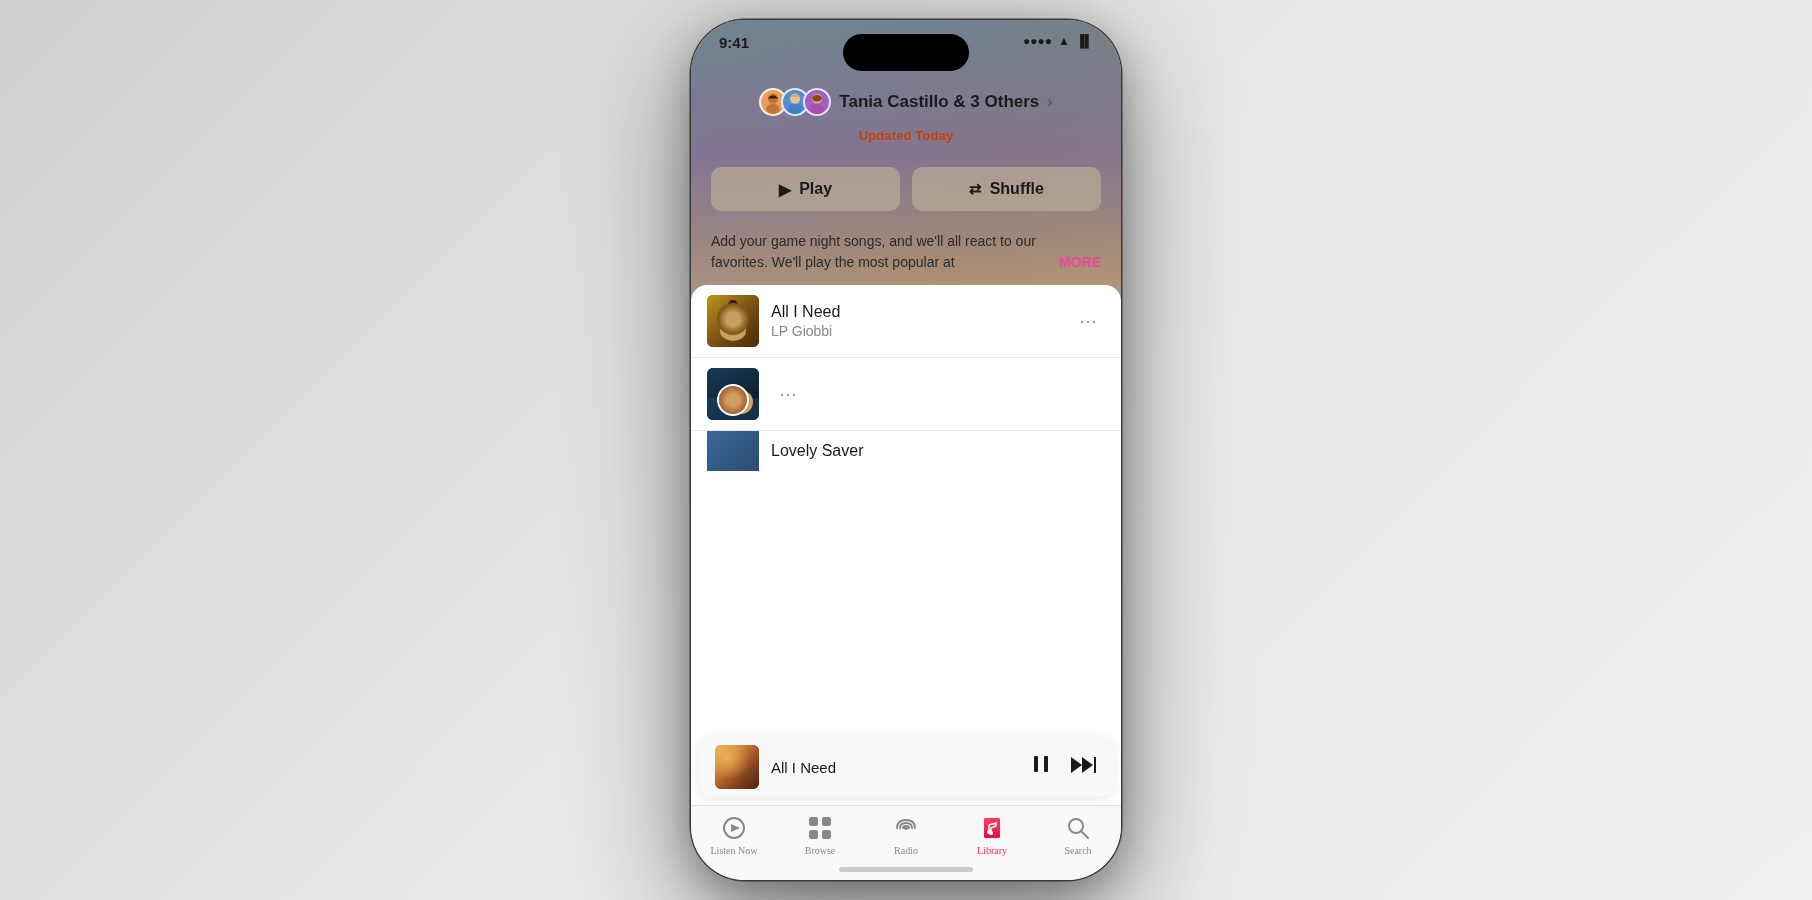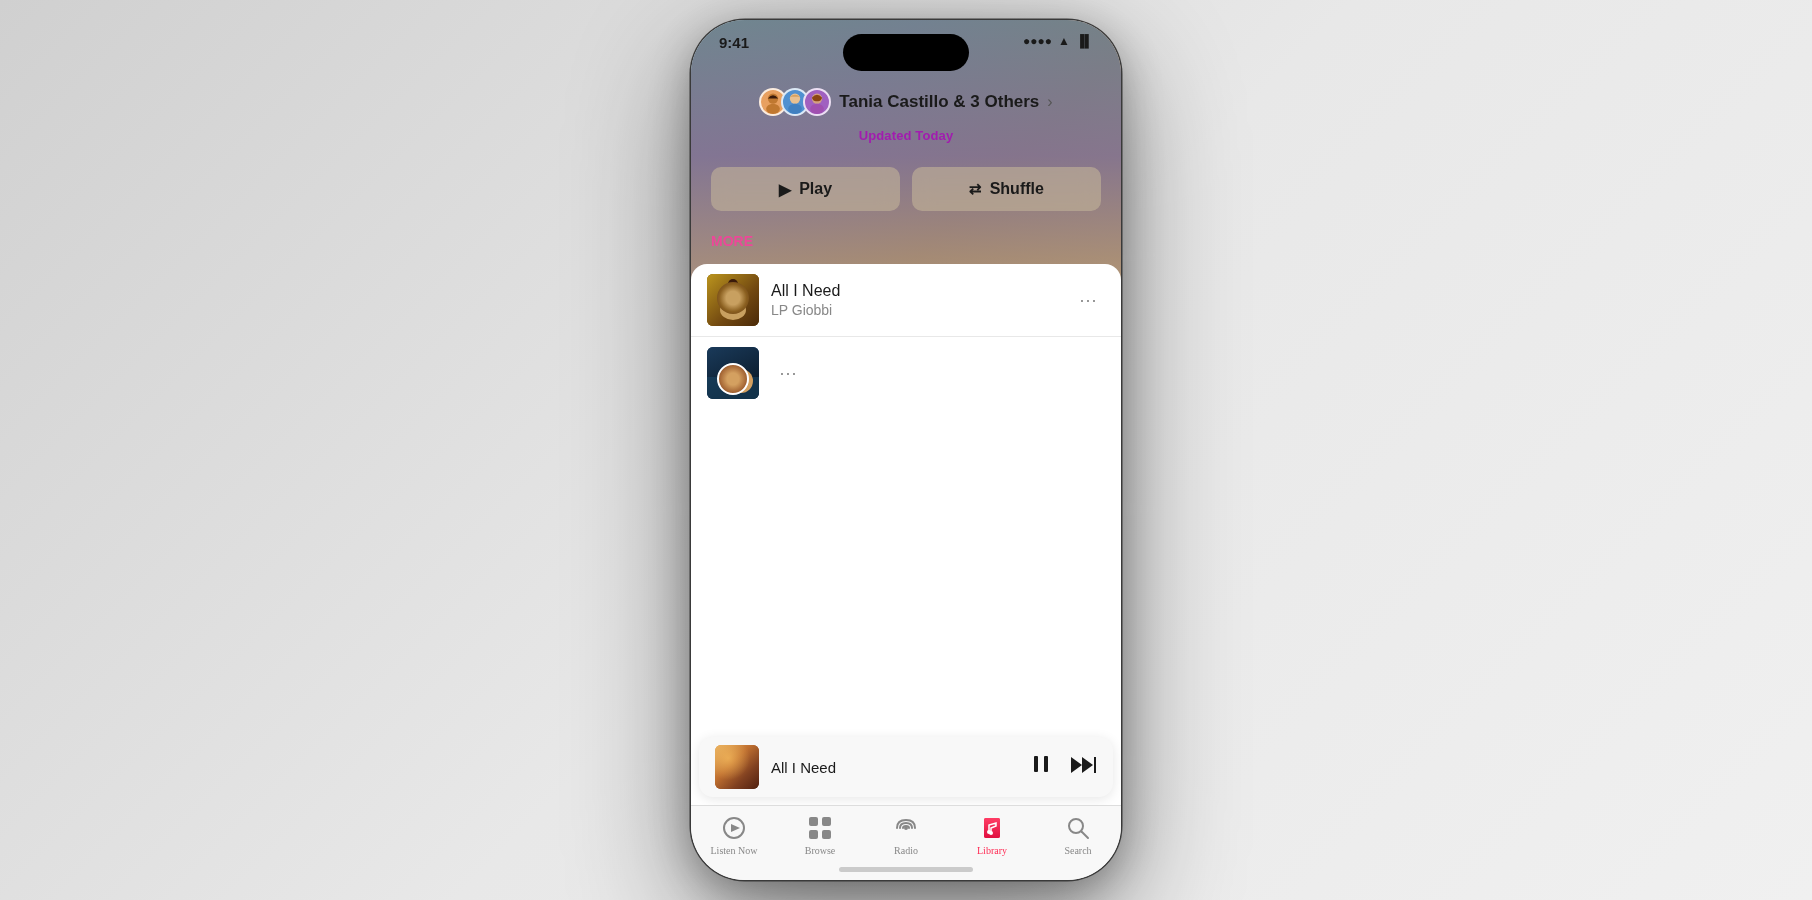--- a/index.html
+++ b/index.html
@@ -155,21 +155,21 @@
     }
 
     .chevron-right {
       color: #555;
       font-size: 16px;
     }
 
     .updated-text {
       font-size: 13px;
       font-weight: 600;
-      color: #a21caf;
+      color: #c2410c;
       letter-spacing: 0.01em;
     }
 
     
     .action-buttons {
       display: flex;
       gap: 12px;
       padding: 8px 20px 16px;
     }
 
@@ -530,20 +530,21 @@
             <span>▶</span>
             <span>Play</span>
           </button>
           <button class="action-btn">
             <span style="font-size:15px;">⇄</span>
             <span>Shuffle</span>
           </button>
         </div>
 
         <div class="description">
+          <span class="description-text">Add your game night songs, and we'll all react to our favorites. We'll play the most popular at</span>
           <span class="more-btn">MORE</span>
         </div>
 
         <div class="songs-list">
 
           <div class="song-item">
             <div class="song-artwork art-1">
               <svg viewBox="0 0 52 52" width="52" height="52">
                 <rect width="52" height="52" fill="#8B6914"></rect>
                 <rect width="52" height="52" fill="url(#g1)" opacity="0.8"></rect>
@@ -584,20 +585,36 @@
                 <rect x="0" y="30" width="52" height="22" fill="#1a4a6a" opacity="0.5"></rect>
 
                 <circle cx="34" cy="34" r="12" fill="#d4a060"></circle>
                 <circle cx="34" cy="28" r="7" fill="#c09050"></circle>
                 <path d="M27 40 Q34 35 41 40" fill="#d4a060"></path>
               </svg>
             </div>
             <span class="song-more">···</span>
           </div>
 
+          <div class="song-item-partial">
+            <div class="song-artwork art-3" style="position:relative;overflow:hidden;flex-shrink:0;width:52px;height:52px;border-radius:6px;">
+              <svg viewBox="0 0 52 52" width="52" height="52">
+                <defs>
+                  <linearGradient id="g3" x1="0" y1="0" x2="1" y2="1">
+                    <stop offset="0%" stop-color="#3a6a9a"></stop>
+                    <stop offset="100%" stop-color="#2a4a70"></stop>
+                  </linearGradient>
+                </defs>
+                <rect width="52" height="52" fill="url(#g3)"></rect>
+              </svg>
+            </div>
+            <div class="song-info">
+              <div class="song-title">Lovely Saver</div>
+            </div>
+          </div>
 
         </div>
 
         <div class="mini-player">
           <div class="mini-artwork">
             <div class="mini-artwork-inner"></div>
           </div>
           <span class="mini-title">All I Need</span>
           <div class="mini-controls">
             <span class="mini-pause">

